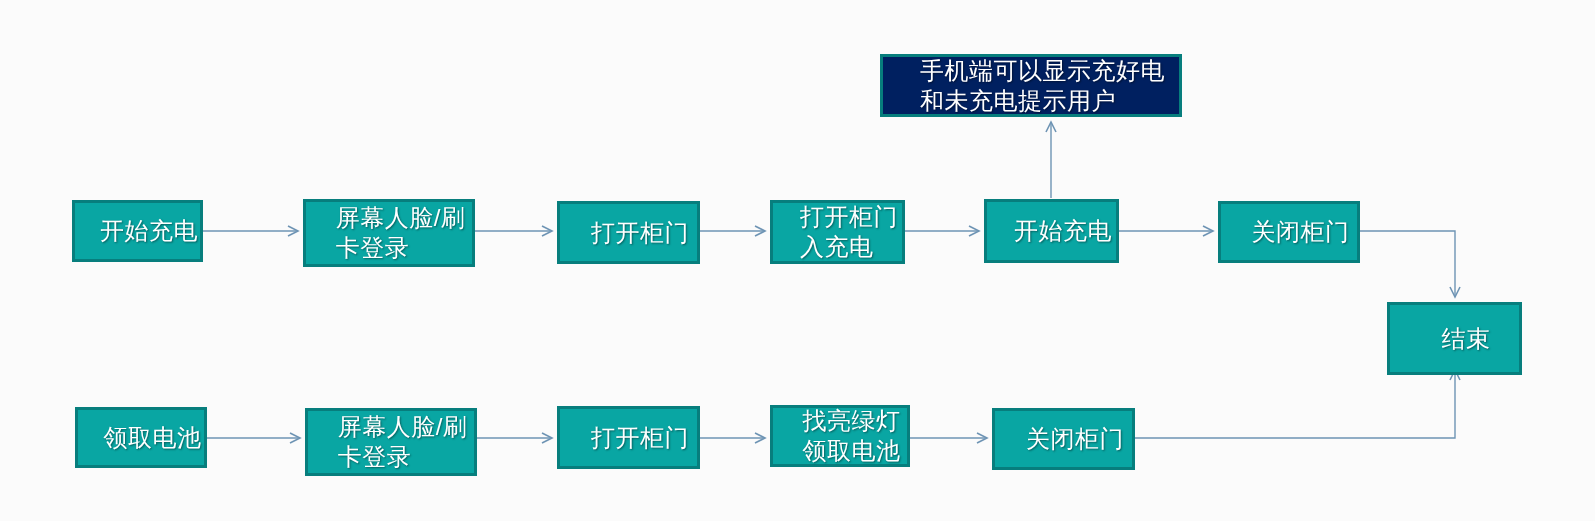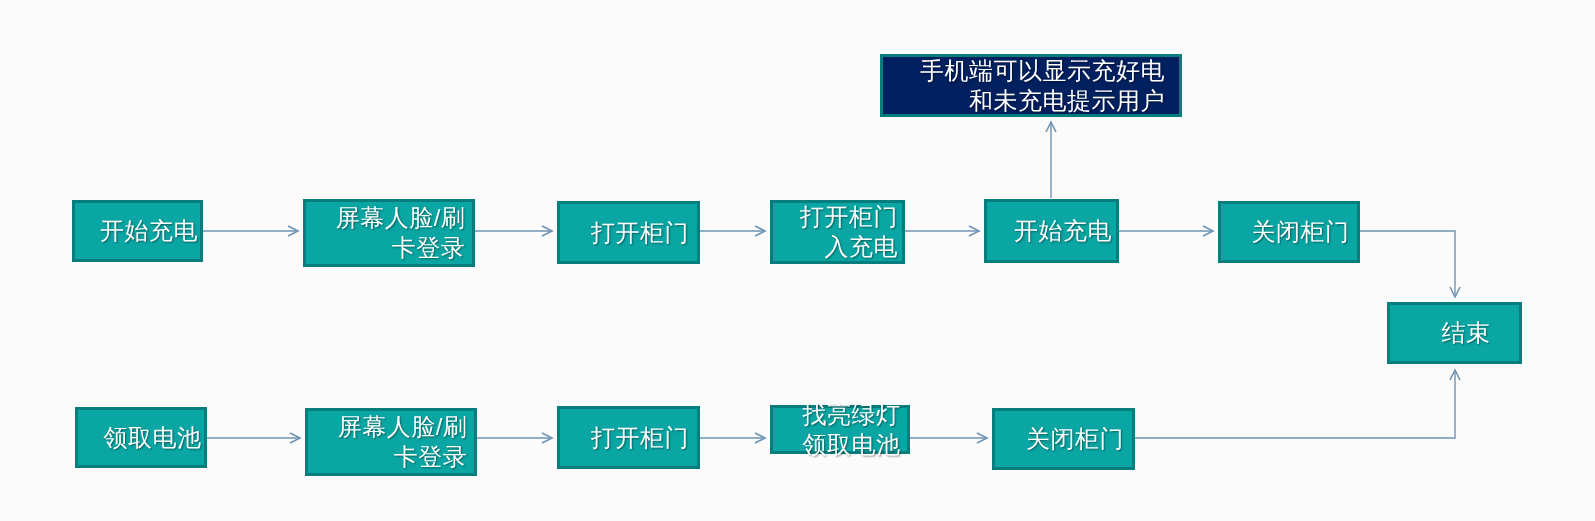--- a/index.html
+++ b/index.html
@@ -31,21 +31,21 @@
   }
   .node {
     position: absolute;
     box-sizing: border-box;
     background: var(--node-fill, #09a6a3);
     border: 3px solid var(--node-border, #077e7d);
     color: var(--text, #ffffff);
     display: flex;
     align-items: center;
     justify-content: center;
-    text-align: right;
+    text-align: left;
     font-size: 24px;
     line-height: 1.25;
     white-space: pre-line;
     letter-spacing: 0.5px;
     text-shadow: 1px 1px 2px rgba(0,0,0,0.45);
     padding-left: 23px;
   }
   .node.note {
     background: var(--note-fill, #002060);
     border-color: var(--note-border, #077e7d);
@@ -86,23 +86,23 @@
 
   <div class="node" style="left:72px; top:200px; width:131px; height:62px;">开始充电</div>
   <div class="node" style="left:303px; top:199px; width:172px; height:68px;">屏幕人脸/刷
 卡登录</div>
   <div class="node" style="left:557px; top:201px; width:143px; height:63px;">打开柜门</div>
   <div class="node" style="left:770px; top:200px; width:135px; height:64px;">打开柜门
 入充电</div>
   <div class="node" style="left:984px; top:199px; width:135px; height:64px;">开始充电</div>
   <div class="node" style="left:1218px; top:201px; width:142px; height:62px;">关闭柜门</div>
 
-  <div class="node" style="left:1387px; top:302px; width:135px; height:62px;">结束</div>
+  <div class="node" style="left:1387px; top:302px; width:135px; height:73px;">结束</div>
 
   <div class="node" style="left:75px; top:407px; width:132px; height:61px;">领取电池</div>
   <div class="node" style="left:305px; top:408px; width:172px; height:68px;">屏幕人脸/刷
 卡登录</div>
   <div class="node" style="left:557px; top:406px; width:143px; height:63px;">打开柜门</div>
-  <div class="node" style="left:770px; top:405px; width:140px; height:49px;">找亮绿灯
+  <div class="node" style="left:770px; top:405px; width:140px; height:62px;">找亮绿灯
 领取电池</div>
   <div class="node" style="left:992px; top:408px; width:143px; height:62px;">关闭柜门</div>
 
 </div>
 
 </body></html>

